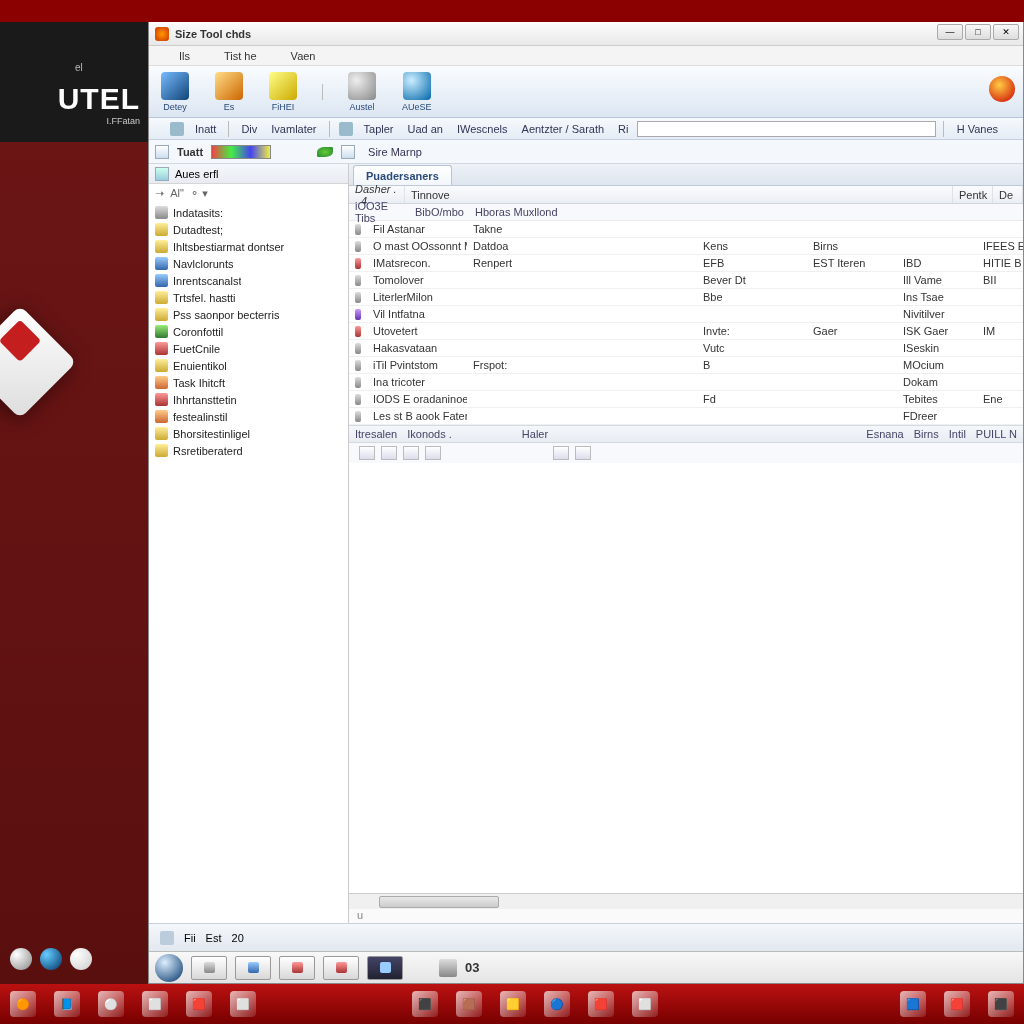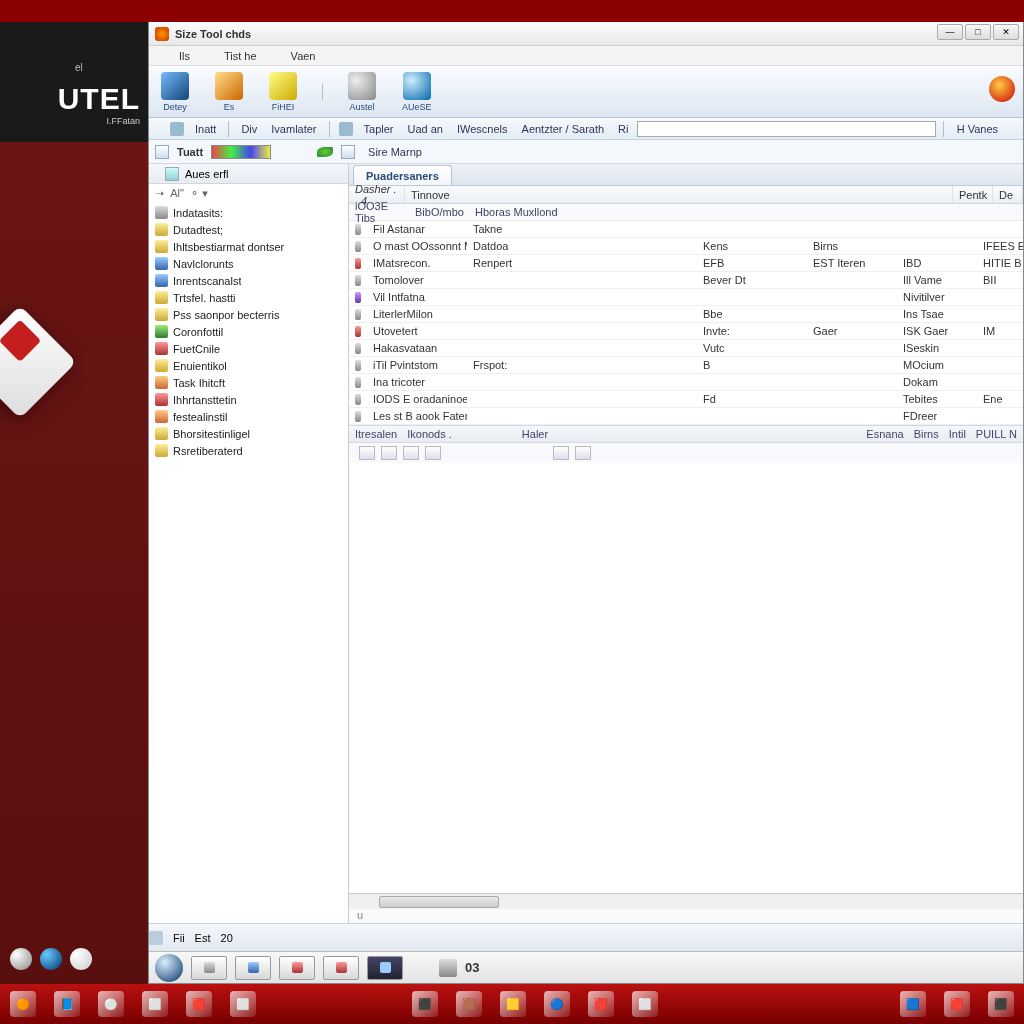--- a/index.html
+++ b/index.html
@@ -47,21 +47,21 @@
 .hv{padding:0 6px;color:#335;}
 
 .third-bar{height:24px;background:#f4f7fb;border-bottom:1px solid #d0d8e2;display:flex;align-items:center;padding:0 6px;gap:8px;}
 .doc-ico{width:14px;height:14px;background:linear-gradient(#fff,#cde);border:1px solid #9ab;}
 .tbold{font-weight:bold;color:#333;}
 .pill-strip{height:14px;width:60px;background:linear-gradient(90deg,#e44,#4e4,#44e,#ee4);border:1px solid #888;}
 .leaf{width:16px;height:10px;background:radial-gradient(ellipse,#6c3,#283);border-radius:50% 10% 50% 10%;}
 
 .content-row{flex:1;display:flex;min-height:0;}
 .tree-panel{width:200px;background:#fff;border-right:1px solid #ccc;overflow:hidden;}
-.tree-head{height:20px;background:linear-gradient(#f4f7fb,#e8ecf2);border-bottom:1px solid #d5d5d5;display:flex;align-items:center;padding:0 16px;gap:6px;}
+.tree-head{height:20px;background:linear-gradient(#f4f7fb,#e8ecf2);border-bottom:1px solid #d5d5d5;display:flex;align-items:center;padding:0 6px;gap:6px;}
 .tree-head .doc-ico{background:linear-gradient(#cfe,#9cd);}
 .tree-sub{height:18px;display:flex;align-items:center;padding:0 6px;gap:6px;font-size:10px;color:#666;}
 .tree-items{padding:2px 0;}
 .tree-item{height:17px;display:flex;align-items:center;padding:0 6px;gap:5px;cursor:pointer;}
 .ti-ico{width:13px;height:13px;border-radius:2px;flex-shrink:0;}
 .ti-lbl{white-space:nowrap;overflow:hidden;color:#222;}
 .c-fold{background:linear-gradient(#fe9,#ca3);}
 .c-blue{background:linear-gradient(#9cf,#36a);}
 .c-green{background:linear-gradient(#9e7,#373);}
 .c-red{background:linear-gradient(#f99,#a33);}
@@ -89,21 +89,21 @@
 .c-c{width:80px;}
 .c-d{flex:1;}
 
 .foot-row{height:18px;background:linear-gradient(#f4f7fb,#e8ecf2);border-top:1px solid #d5d9e0;border-bottom:1px solid #d5d9e0;display:flex;align-items:center;padding:0 6px;gap:10px;color:#446;}
 .tool-row{height:20px;background:#f7f9fc;display:flex;align-items:center;padding:0 10px;gap:6px;}
 .tiny-btn{width:16px;height:14px;background:linear-gradient(#fff,#dde);border:1px solid #bbb;}
 .blank-area{flex:1;background:#fff;}
 .h-scroll{height:16px;background:#f0f0f0;border-top:1px solid #ccc;position:relative;}
 .h-thumb{position:absolute;left:30px;top:2px;height:12px;width:120px;background:linear-gradient(#e8e8e8,#ccc);border:1px solid #aaa;border-radius:2px;}
 
-.status-bar{height:28px;background:linear-gradient(#f4f7fb,#e2e8f0);border-top:1px solid #c8d0da;display:flex;align-items:center;padding:0 0;gap:10px;}
+.status-bar{height:28px;background:linear-gradient(#f4f7fb,#e2e8f0);border-top:1px solid #c8d0da;display:flex;align-items:center;padding:0 11px;gap:10px;}
 .sb-ico{width:14px;height:14px;background:#bcd;border-radius:2px;}
 
 .appbar{height:32px;background:linear-gradient(#f8f8f8,#e4e4e4);border-top:1px solid #bbb;display:flex;align-items:center;padding:0 6px;gap:8px;}
 .app-tab{width:36px;height:24px;background:linear-gradient(#fff,#d8d8d8);border:1px solid #999;border-radius:2px;display:flex;align-items:center;justify-content:center;}
 .app-orb{width:28px;height:28px;border-radius:50%;background:radial-gradient(circle at 35% 30%,#def,#036);}
 .app-num{font-weight:bold;color:#333;font-size:13px;}
 
 .taskbar{height:40px;background:linear-gradient(#b11,#700);display:flex;align-items:center;padding:0 10px;gap:18px;}
 .tb-ico{width:26px;height:26px;border-radius:4px;background:linear-gradient(135deg,rgba(255,255,255,.7),rgba(255,255,255,.1));display:flex;align-items:center;justify-content:center;}
 </style>
@@ -329,38 +329,38 @@
                 </div>
                 <div class="cell c-name">Tomolover</div>
                 <div class="cell c-type"></div>
                 <div class="cell c-a">Bever Dt</div>
                 <div class="cell c-b"></div>
                 <div class="cell c-c">Ill Vame</div>
                 <div class="cell c-d">BII</div>
               </div>
               <div class="row">
                 <div class="cell c-ico">
+                  <div class="mini c-gray"></div>
+                </div>
+                <div class="cell c-name">LiterlerMilon</div>
+                <div class="cell c-type"></div>
+                <div class="cell c-a">Bbe</div>
+                <div class="cell c-b"></div>
+                <div class="cell c-c">Ins Tsae</div>
+                <div class="cell c-d"></div>
+              </div>
+              <div class="row">
+                <div class="cell c-ico">
                   <div class="mini c-purple"></div>
                 </div>
                 <div class="cell c-name">Vil Intfatna</div>
                 <div class="cell c-type"></div>
                 <div class="cell c-a"></div>
                 <div class="cell c-b"></div>
                 <div class="cell c-c">Nivitilver</div>
-                <div class="cell c-d"></div>
-              </div>
-              <div class="row">
-                <div class="cell c-ico">
-                  <div class="mini c-gray"></div>
-                </div>
-                <div class="cell c-name">LiterlerMilon</div>
-                <div class="cell c-type"></div>
-                <div class="cell c-a">Bbe</div>
-                <div class="cell c-b"></div>
-                <div class="cell c-c">Ins Tsae</div>
                 <div class="cell c-d"></div>
               </div>
               <div class="row">
                 <div class="cell c-ico">
                   <div class="mini c-red"></div>
                 </div>
                 <div class="cell c-name">Utovetert</div>
                 <div class="cell c-type"></div>
                 <div class="cell c-a">Invte:</div>
                 <div class="cell c-b">Gaer</div>

